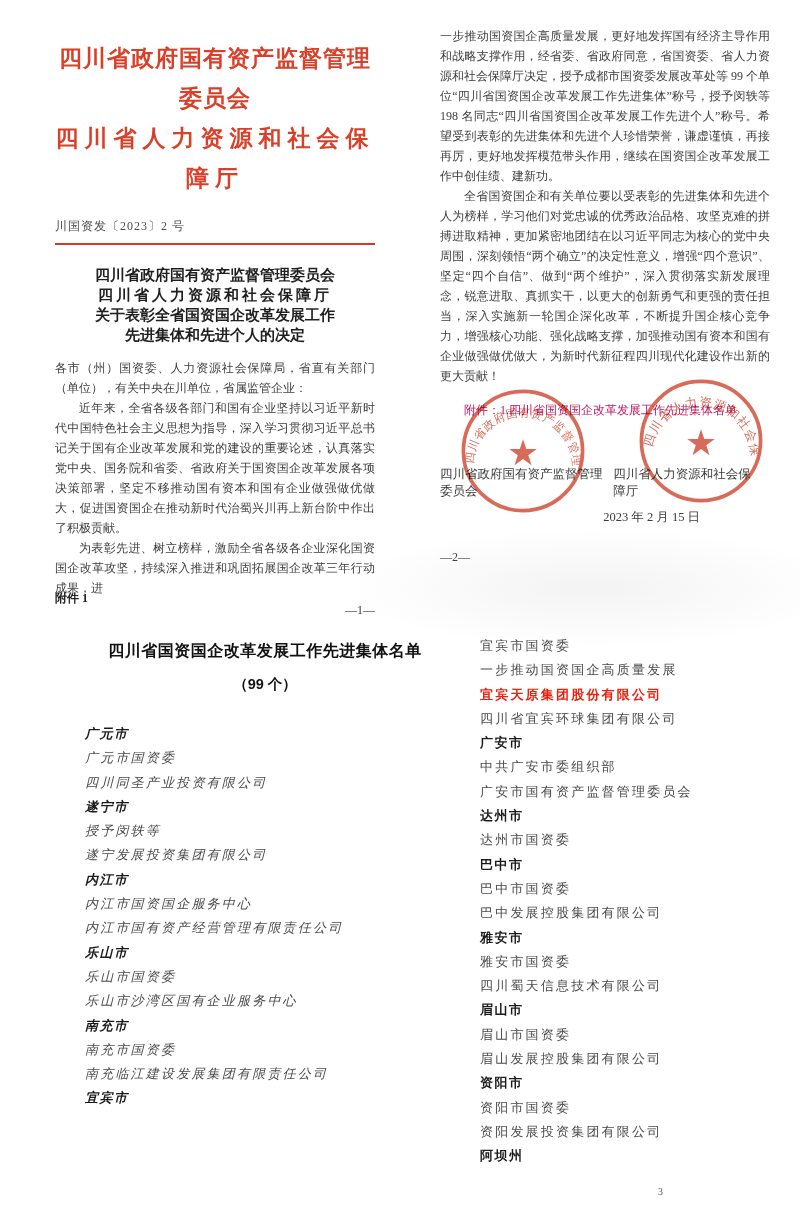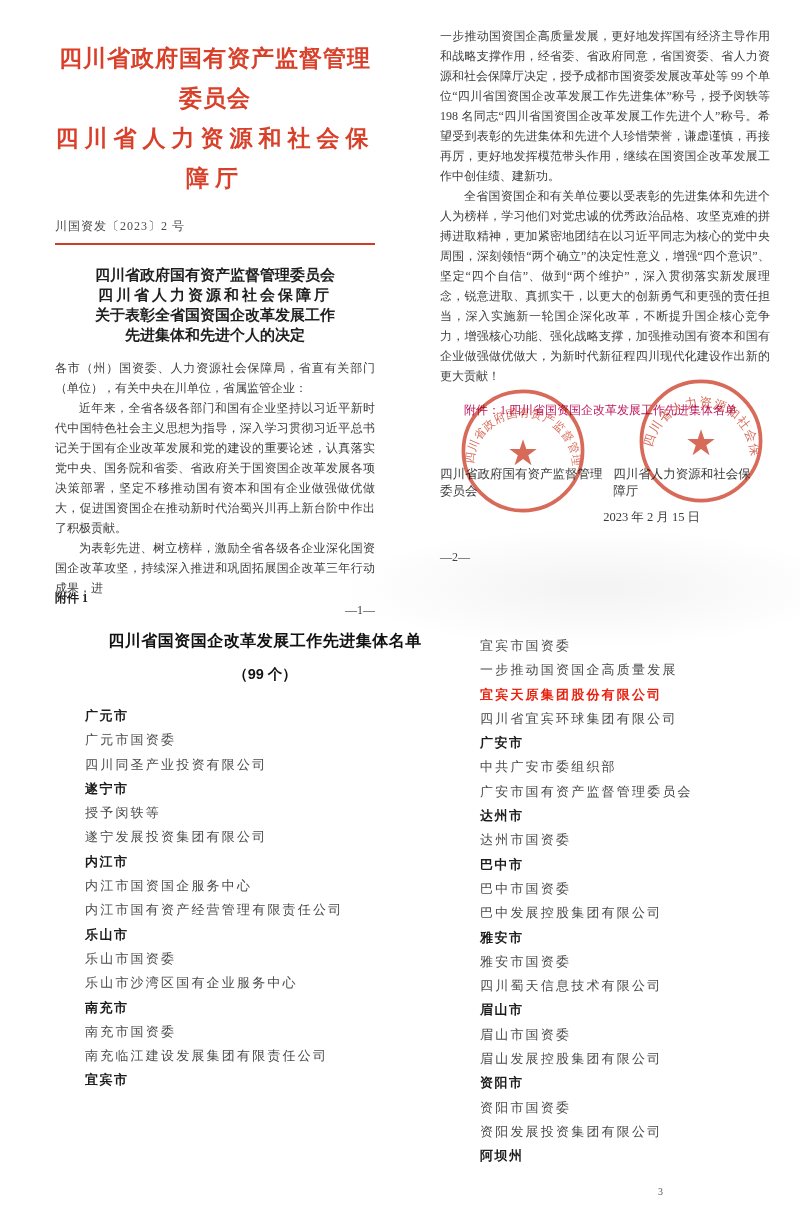--- a/index.html
+++ b/index.html
@@ -49,30 +49,30 @@
     background: radial-gradient(ellipse at 55% 50%, rgba(170,170,170,0.14), rgba(170,170,170,0) 70%);
     pointer-events: none;
   }
 
   
   .attachment-section { position: relative; height: 665px; }
   .att-left  { position: absolute; left: 55px;  top: 38px; width: 378px; }
   .att-right { position: absolute; left: 480px; top: 82px; width: 335px; }
   .att-label { font-weight: bold; font-size: 12px; color: #222; font-family: Liberation Serif, serif; }
   .att-title {
-    margin-top: 24px; text-align: center; font-weight: bold; font-size: 16px;
+    margin-top: 34px; text-align: center; font-weight: bold; font-size: 16px;
     color: #111; padding-left: 42px; letter-spacing: 0.5px;
     font-family: "Liberation Sans", "DejaVu Sans", sans-serif;
   }
   .att-subtitle {
     margin-top: 13px; text-align: center; font-weight: bold; font-size: 14.5px;
     color: #111; padding-left: 42px;
     font-family: "Liberation Sans", "DejaVu Sans", sans-serif;
   }
-  .att-list-left { margin-top: 20px; padding-left: 30px; }
+  .att-list-left { margin-top: 28px; padding-left: 30px; font-style: italic; }
   .list-item { font-size: 13px; line-height: 24.3px; letter-spacing: 2.2px; color: #4a4a4a; white-space: nowrap; }
   .list-item.city {
     font-weight: bold; color: #1b1b1b; letter-spacing: 1.5px;
     font-family: "Liberation Sans", "DejaVu Sans", sans-serif;
   }
   .list-item.highlight { color: #e8220f; font-weight: bold; }
   .page-num-3 { position: absolute; left: 658px; top: 634px; font-size: 10px; color: #555; }
 </style>
 </head>
 <body>

